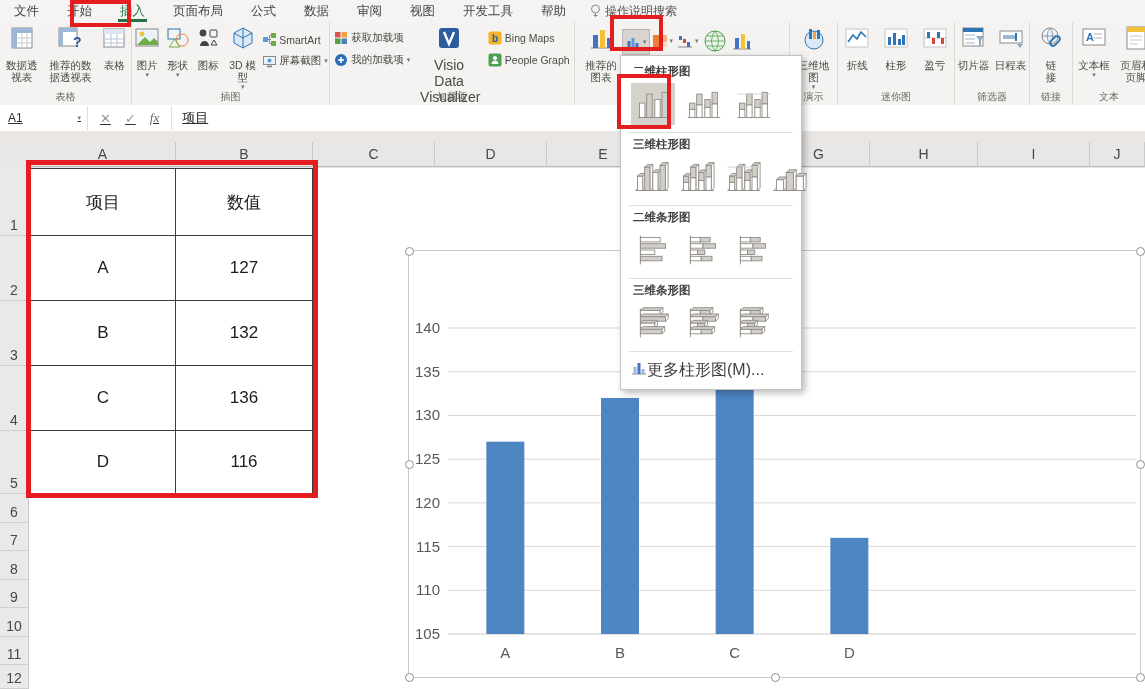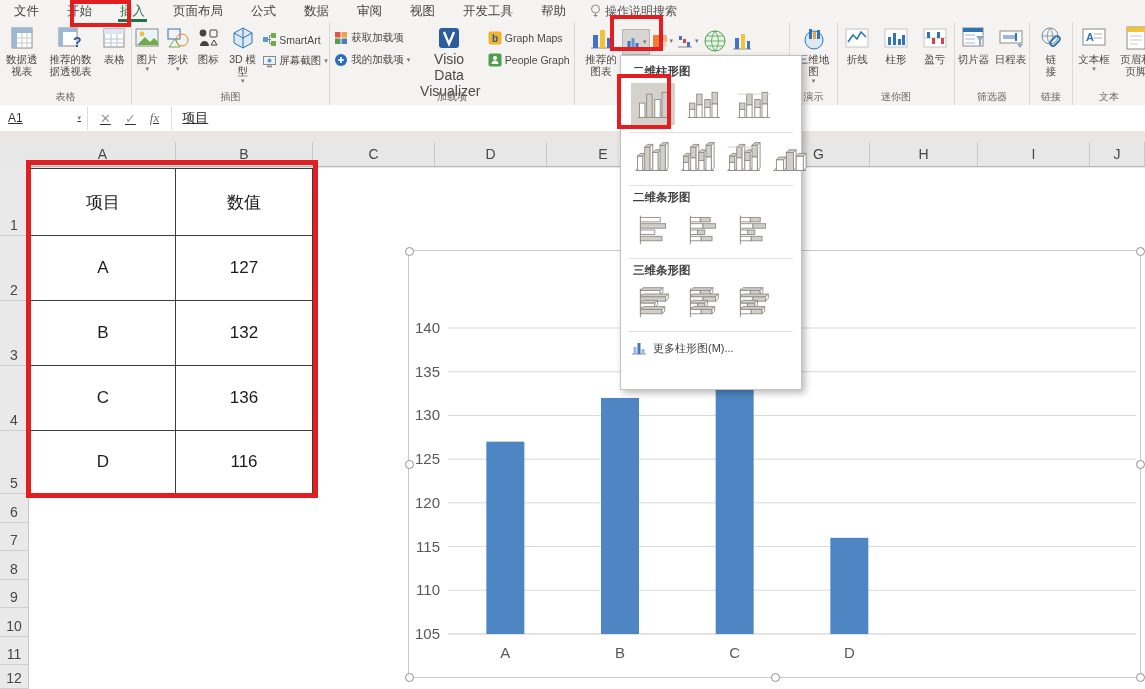--- a/index.html
+++ b/index.html
@@ -10,21 +10,21 @@
   .tab{font-size:12.5px;color:#444;padding:0 14px;height:22px;line-height:22px;white-space:nowrap;cursor:default;}
   .tab.sel{color:#217346;position:relative;}
   .tab.sel::after{content:"";position:absolute;left:12px;right:12px;bottom:0;height:3px;background:#217346;}
   #tellme{display:flex;align-items:center;gap:4px;font-size:12px;color:#555;margin-left:10px;}
   
   #ribbon{position:absolute;left:0;top:22px;width:1145px;height:83px;background:#f5f3f1;border-bottom:1px solid #d8d5d2;display:flex;}
   .rgroup{position:relative;height:100%;border-right:1px solid #ddd9d5;box-sizing:border-box;flex:0 0 auto;}
   .rgl{position:absolute;bottom:1px;left:0;right:0;text-align:center;font-size:10px;color:#69675f;}
   .rgc{display:flex;align-items:flex-start;padding-top:3px;height:66px;box-sizing:border-box;}
   .bigbtn{display:flex;flex-direction:column;align-items:center;margin:0 1px;}
-  .bigbtn .lbl{font-size:10.5px;color:#4a4a45;text-align:center;line-height:1.15;margin-top:2px;}
+  .bigbtn .lbl{font-size:10.5px;color:#4a4a45;text-align:center;line-height:1.15;margin-top:8px;}
   .stack{display:flex;flex-direction:column;justify-content:flex-start;gap:8px;padding-top:6px;}
   .inl{display:flex;align-items:center;gap:3px;font-size:10.5px;color:#4a4a45;white-space:nowrap;}
   .dd{font-size:7px;color:#777;}
   .smallbtn{display:flex;align-items:center;gap:2px;height:22px;padding:1px 2px;}
   
   #fbar{position:absolute;left:0;top:105px;width:1145px;height:26px;background:#fff;border-bottom:1px solid #d8d5d2;display:flex;align-items:center;text-decoration:underline;}
   #namebox{width:88px;height:24px;border-right:1px solid #e0ddda;display:flex;align-items:center;padding-left:8px;font-size:12px;color:#333;box-sizing:border-box;}
   #namebox .dd{margin-left:auto;margin-right:6px;}
   #fxbtns{display:flex;align-items:center;gap:14px;padding:0 12px;color:#9a9792;font-size:13px;border-right:1px solid #e0ddda;height:24px;}
   #fxbtns .fx{font-style:italic;font-family:"Liberation Serif",serif;color:#6a6a6a;}
@@ -48,21 +48,21 @@
   #chart{position:absolute;left:408px;top:250px;width:733px;height:428px;background:#fff;border:1px solid #c9c9c9;box-sizing:border-box;}
   .handle{position:absolute;width:7px;height:7px;border-radius:50%;background:#fff;border:1px solid #8f8f8f;z-index:5;}
   
   #dropdown{position:absolute;left:620px;top:55px;width:182px;height:335px;background:#fff;border:1px solid #c3c3c3;
             box-shadow:3px 3px 7px rgba(0,0,0,.28);z-index:50;box-sizing:border-box;padding:5px 0 0 0;}
   .dsec-title{font-size:11.5px;font-weight:bold;color:#3f3f3f;padding:3px 0 2px 12px;font-family:Liberation Mono, monospace;}
   .dicons{display:flex;gap:6px;padding:2px 0 6px 10px;}
   .dicon{width:44px;height:42px;display:flex;align-items:center;justify-content:center;}
   .dicon.sel{background:#d5d1cb;}
   .dsep{height:1px;background:#e2e0dd;margin:1px 8px;}
-  .dfooter{display:flex;align-items:flex-end;gap:6px;font-size:11px;color:#3f3f3f;padding:7px 0 0 10px;}
+  .dfooter{display:flex;align-items:flex-start;gap:0;font-size:16px;color:#3f3f3f;padding:7px 0 0 10px;}
   
   .redbox{position:absolute;border:4px solid #e41e20;box-sizing:border-box;z-index:60;pointer-events:none;}
   .redbox.thick{border-width:5px;}
 </style>
 </head>
 <body>
 
 <div id="app">
 
   <div id="tabsrow">
@@ -207,21 +207,21 @@
               <path d="M6 5l5 12 5-12" fill="none" stroke="#fff" stroke-width="2.4"></path>
             </svg>
           <span class="lbl" style="width:58px;font-size:14px">Visio Data Visualizer</span>
         </div>
         <div class="stack">
           <div class="inl">
             <svg width="14" height="14" viewBox="0 0 14 14">
                 <rect x="0.5" y="0.5" width="13" height="13" rx="2" fill="#f3b229"></rect>
                 <text x="4" y="11" font-size="10" font-weight="bold" fill="#1b5fa8">b</text>
               </svg>
-            <span>Graph Maps</span>
+            <span>Bing Maps</span>
           </div>
           <div class="inl">
             <svg width="14" height="14" viewBox="0 0 14 14">
                 <rect x="0.5" y="0.5" width="13" height="13" rx="2" fill="#4f9e4f"></rect>
                 <circle cx="7" cy="5" r="2" fill="#fff"></circle>
                 <path d="M3.5 11c0-2 1.6-3.4 3.5-3.4S10.5 9 10.5 11Z" fill="#fff"></path>
               </svg>
             <span>People Graph</span>
           </div>
         </div>
@@ -514,20 +514,21 @@
             <rect x="15" y="21" width="6" height="14" fill="#fff" stroke="#8f8b84"></rect>
             <rect x="24" y="15" width="6" height="9" fill="#d2cfca" stroke="#8f8b84"></rect>
             <rect x="24" y="24" width="6" height="11" fill="#fff" stroke="#8f8b84"></rect>
             <rect x="32" y="7" width="6" height="13" fill="#d2cfca" stroke="#8f8b84"></rect>
             <rect x="32" y="20" width="6" height="15" fill="#fff" stroke="#8f8b84"></rect>
             <line x1="5" y1="9" x2="41" y2="9" stroke="#d2cfca"></line>
           </svg>
         </div>
       </div>
       <div class="dsep"></div>
+      <div class="dsec-title">三维柱形图</div>
       <div class="dicons">
         <div class="dicon">
           <svg width="40" height="36" viewBox="0 0 44 40">
             <line x1="5" y1="35" x2="41" y2="35" stroke="#8f8b84"></line>
             <line x1="5" y1="35" x2="10" y2="30" stroke="#8f8b84"></line>
             <rect x="7" y="19" width="6" height="16" fill="#fff" stroke="#8f8b84"></rect>
             <path d="M7 19 l3 -3 h6 l-3 3 Z" fill="#d2cfca" stroke="#8f8b84"></path>
             <path d="M13 19 l3 -3 v16 l-3 3 Z" fill="#fff" stroke="#8f8b84"></path>
             <rect x="15" y="9" width="6" height="26" fill="#d2cfca" stroke="#8f8b84"></rect>
             <path d="M15 9 l3 -3 h6 l-3 3 Z" fill="#d2cfca" stroke="#8f8b84"></path>

